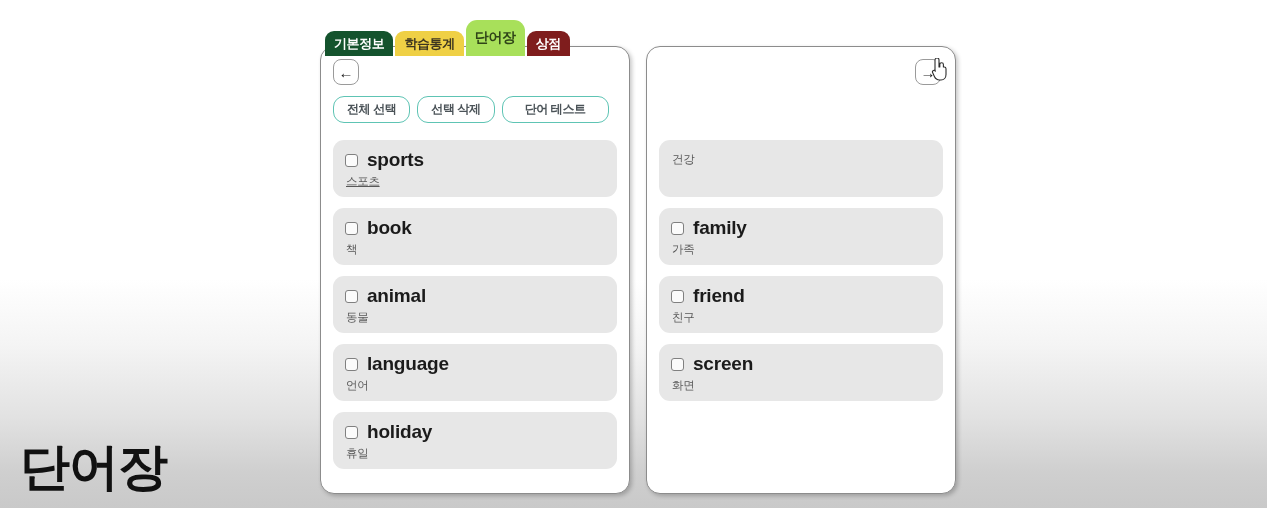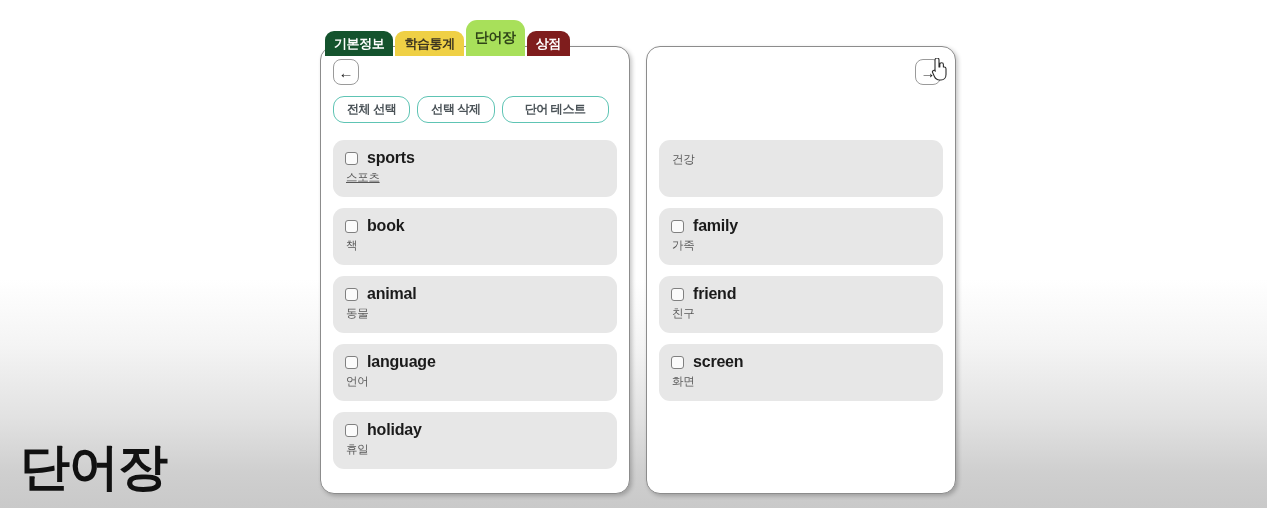--- a/index.html
+++ b/index.html
@@ -185,21 +185,21 @@
   .word-checkbox {
     width: 13px;
     height: 13px;
     border: 1.5px solid #808080;
     border-radius: 3px;
     background: #fbfbfb;
     flex: 0 0 auto;
     cursor: pointer;
   }
   .word-en {
-    font-size: 16px;
+    font-size: 19px;
     font-weight: 700;
     color: #1b1b1b;
     letter-spacing: -0.2px;
   }
   .word-ko {
     font-size: 11.5px;
     color: #585858;
     margin-top: 3px;
     margin-left: 1px;
     letter-spacing: -0.3px;

